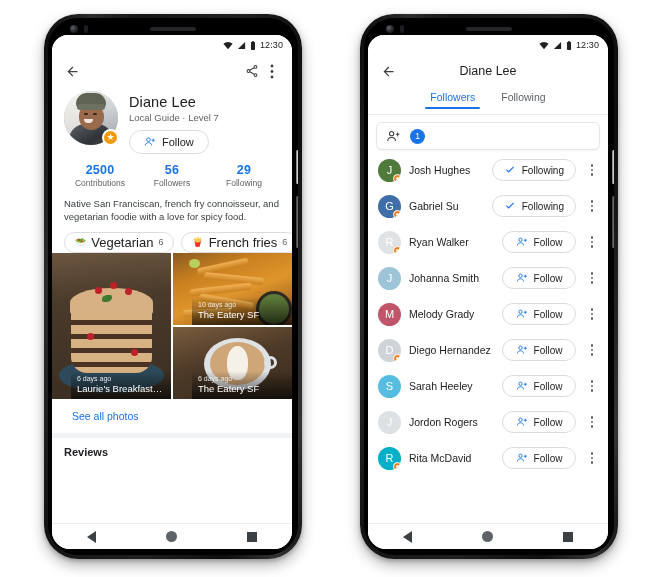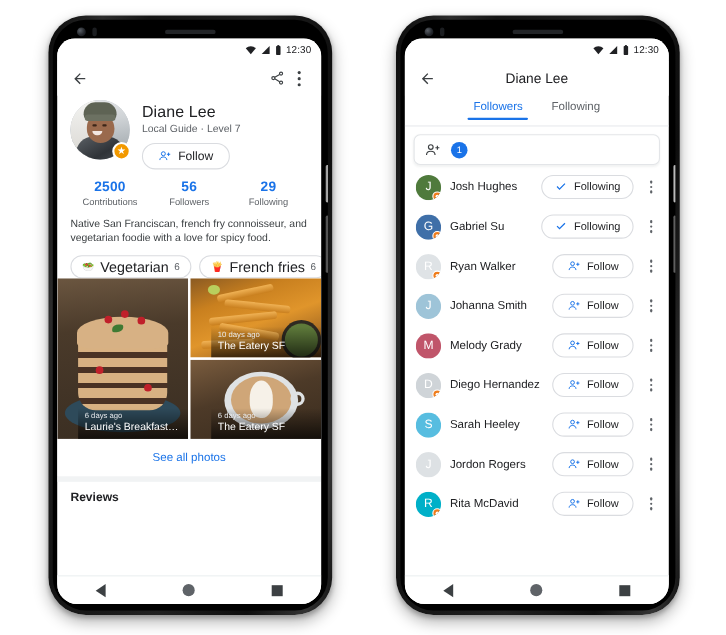--- a/index.html
+++ b/index.html
@@ -172,21 +172,21 @@
   .img-latte { background:linear-gradient(165deg,#7a5c3e 0%,#4d3a28 45%,#3a2c1e 100%); }
   .img-latte .saucer { position:absolute; left:26%; top:16%; width:56%; height:72%;
     border-radius:50%; background:#dfe2e4; }
   .img-latte .cup { position:absolute; left:31%; top:21%; width:46%; height:60%;
     border-radius:50%; background:#cfa678; }
   .img-latte .art { position:absolute; left:45%; top:27%; width:18%; height:46%;
     background:#f6f1e8; border-radius:50% 50% 45% 45%; }
   .img-latte .handle { position:absolute; right:13%; top:40%; width:13px; height:13px;
     border:3px solid #dfe2e4; border-radius:50%; }
 
-  .see-all { text-align:center; font-size:10.5px; color:#1a73e8; padding:11px 0 11px 0; background:#fff; cursor:pointer; }
+  .see-all { text-align:left; font-size:10.5px; color:#1a73e8; padding:11px 0 11px 0; background:#fff; cursor:pointer;margin-left:20px; }
   .divider-thick { height:5px; background:#f1f3f4; }
   .reviews-title { padding:8px 12px 0 12px; font-size:11px; color:#202124; font-weight:bold; }
 
   
   .tabs { display:flex; justify-content:center; gap:26px; height:27px; align-items:flex-start; padding-top:4px; }
   .tab { position:relative; font-size:10.5px; color:#5f6368; padding-bottom:6px; cursor:pointer; }
   .tab.active { color:#1a73e8; }
   .tab.active:after { content:""; position:absolute; left:-5px; right:-5px; bottom:0; height:2.5px;
     background:#1a73e8; border-radius:2px; }
   .tabs-sep { height:1px; background:#e8eaed; }

